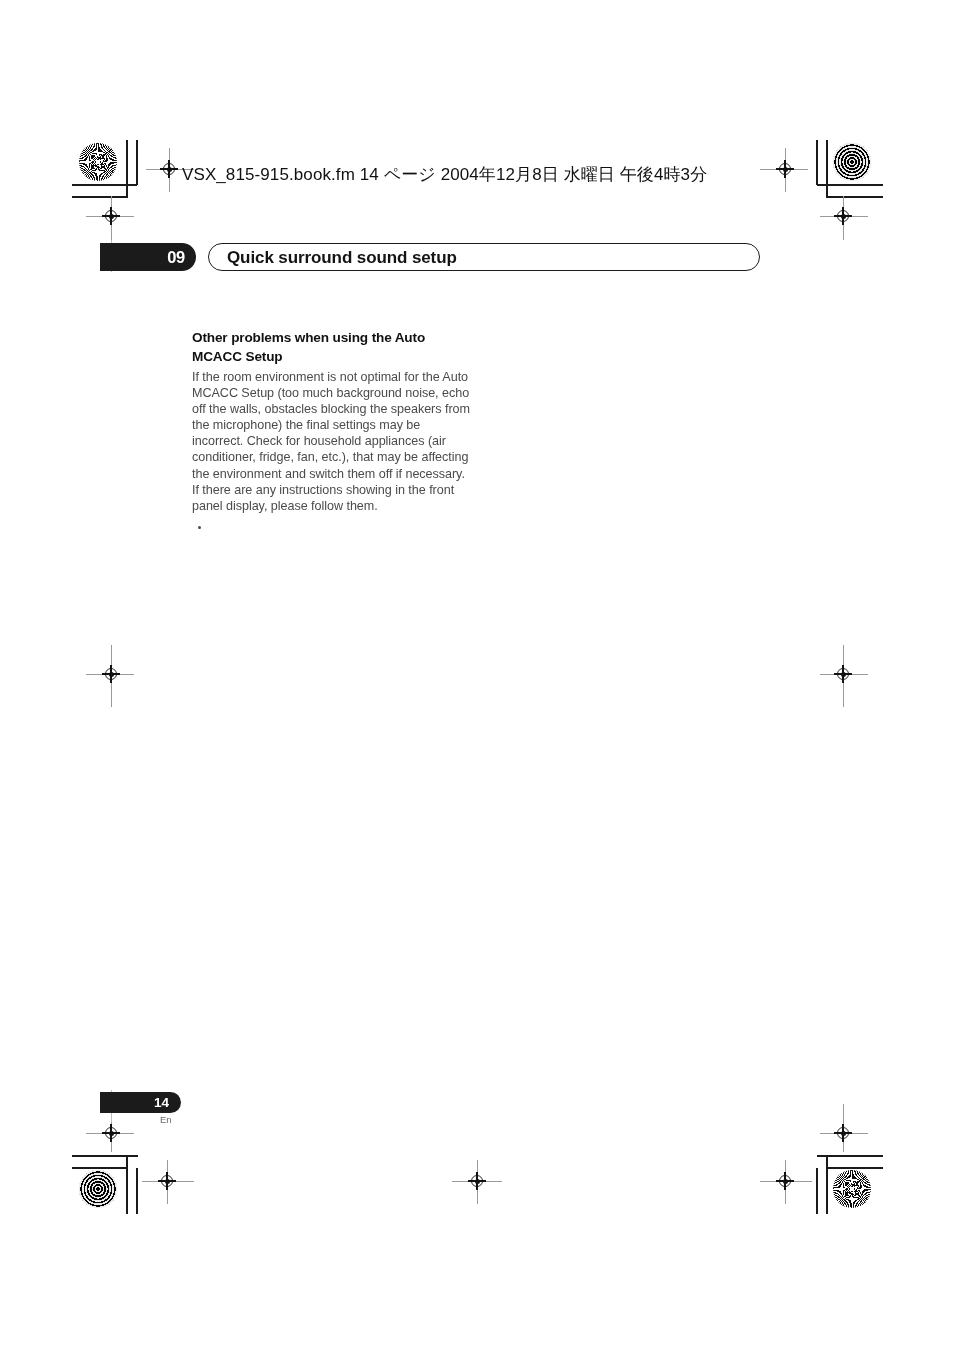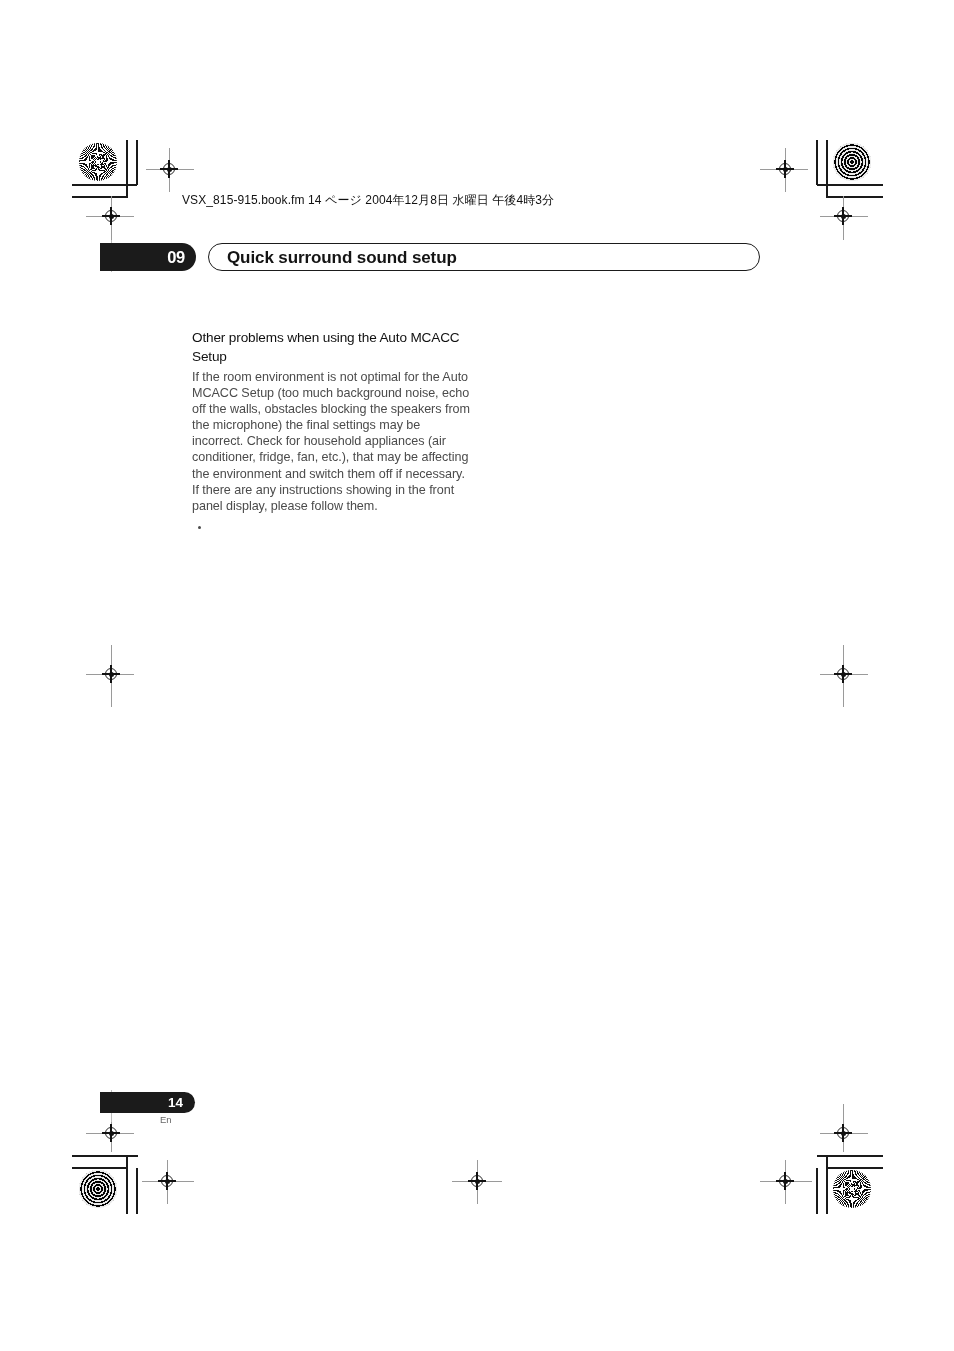--- a/index.html
+++ b/index.html
@@ -86,25 +86,24 @@
     background:
       repeating-radial-gradient(circle at 50% 50%, #050505 0 1.6px, #e8e8e8 1.6px 3.2px),
       repeating-conic-gradient(from 0deg at 50% 50%, #000000 0deg 2deg, #3a3a3a 2deg 4deg);
   }
 
   
   .slug {
     position: absolute;
     left: 182px;
     top: 163px;
-    font-size: 12px;
+    font-size: 17px;
     color: #111111;
     letter-spacing: 0.1px;
     white-space: nowrap;
-    margin-top: 29px;
   }
 
   
   .chapter-bar {
     position: absolute;
     left: 100px;
     top: 243px;
     height: 28px;
     width: 668px;
   }
@@ -154,21 +153,21 @@
 
   
   .content-col {
     position: absolute;
     left: 192px;
     top: 328px;
     width: 278px;
   }
   .section-heading {
     font-size: 13.6px;
-    font-weight: normal;
+    font-weight: bold;
     color: #111111;
     line-height: 19px;
     letter-spacing: -0.15px;
     margin: 0 0 3px 0;
   }
   .body-para {
     font-size: 12.6px;
     line-height: 16.1px;
     color: #4b4b4b;
     margin: 0;
@@ -195,21 +194,21 @@
     height: 3px;
     background: #4b4b4b;
     border-radius: 50%;
   }
 
   
   .footer-pill {
     position: absolute;
     left: 100px;
     top: 1092px;
-    width: 95px;
+    width: 81px;
     height: 21px;
     background: #1b1b1b;
     border-radius: 0 11px 11px 0;
   }
   .footer-num {
     position: absolute;
     right: 12px;
     top: 0;
     height: 21px;
     line-height: 21px;

